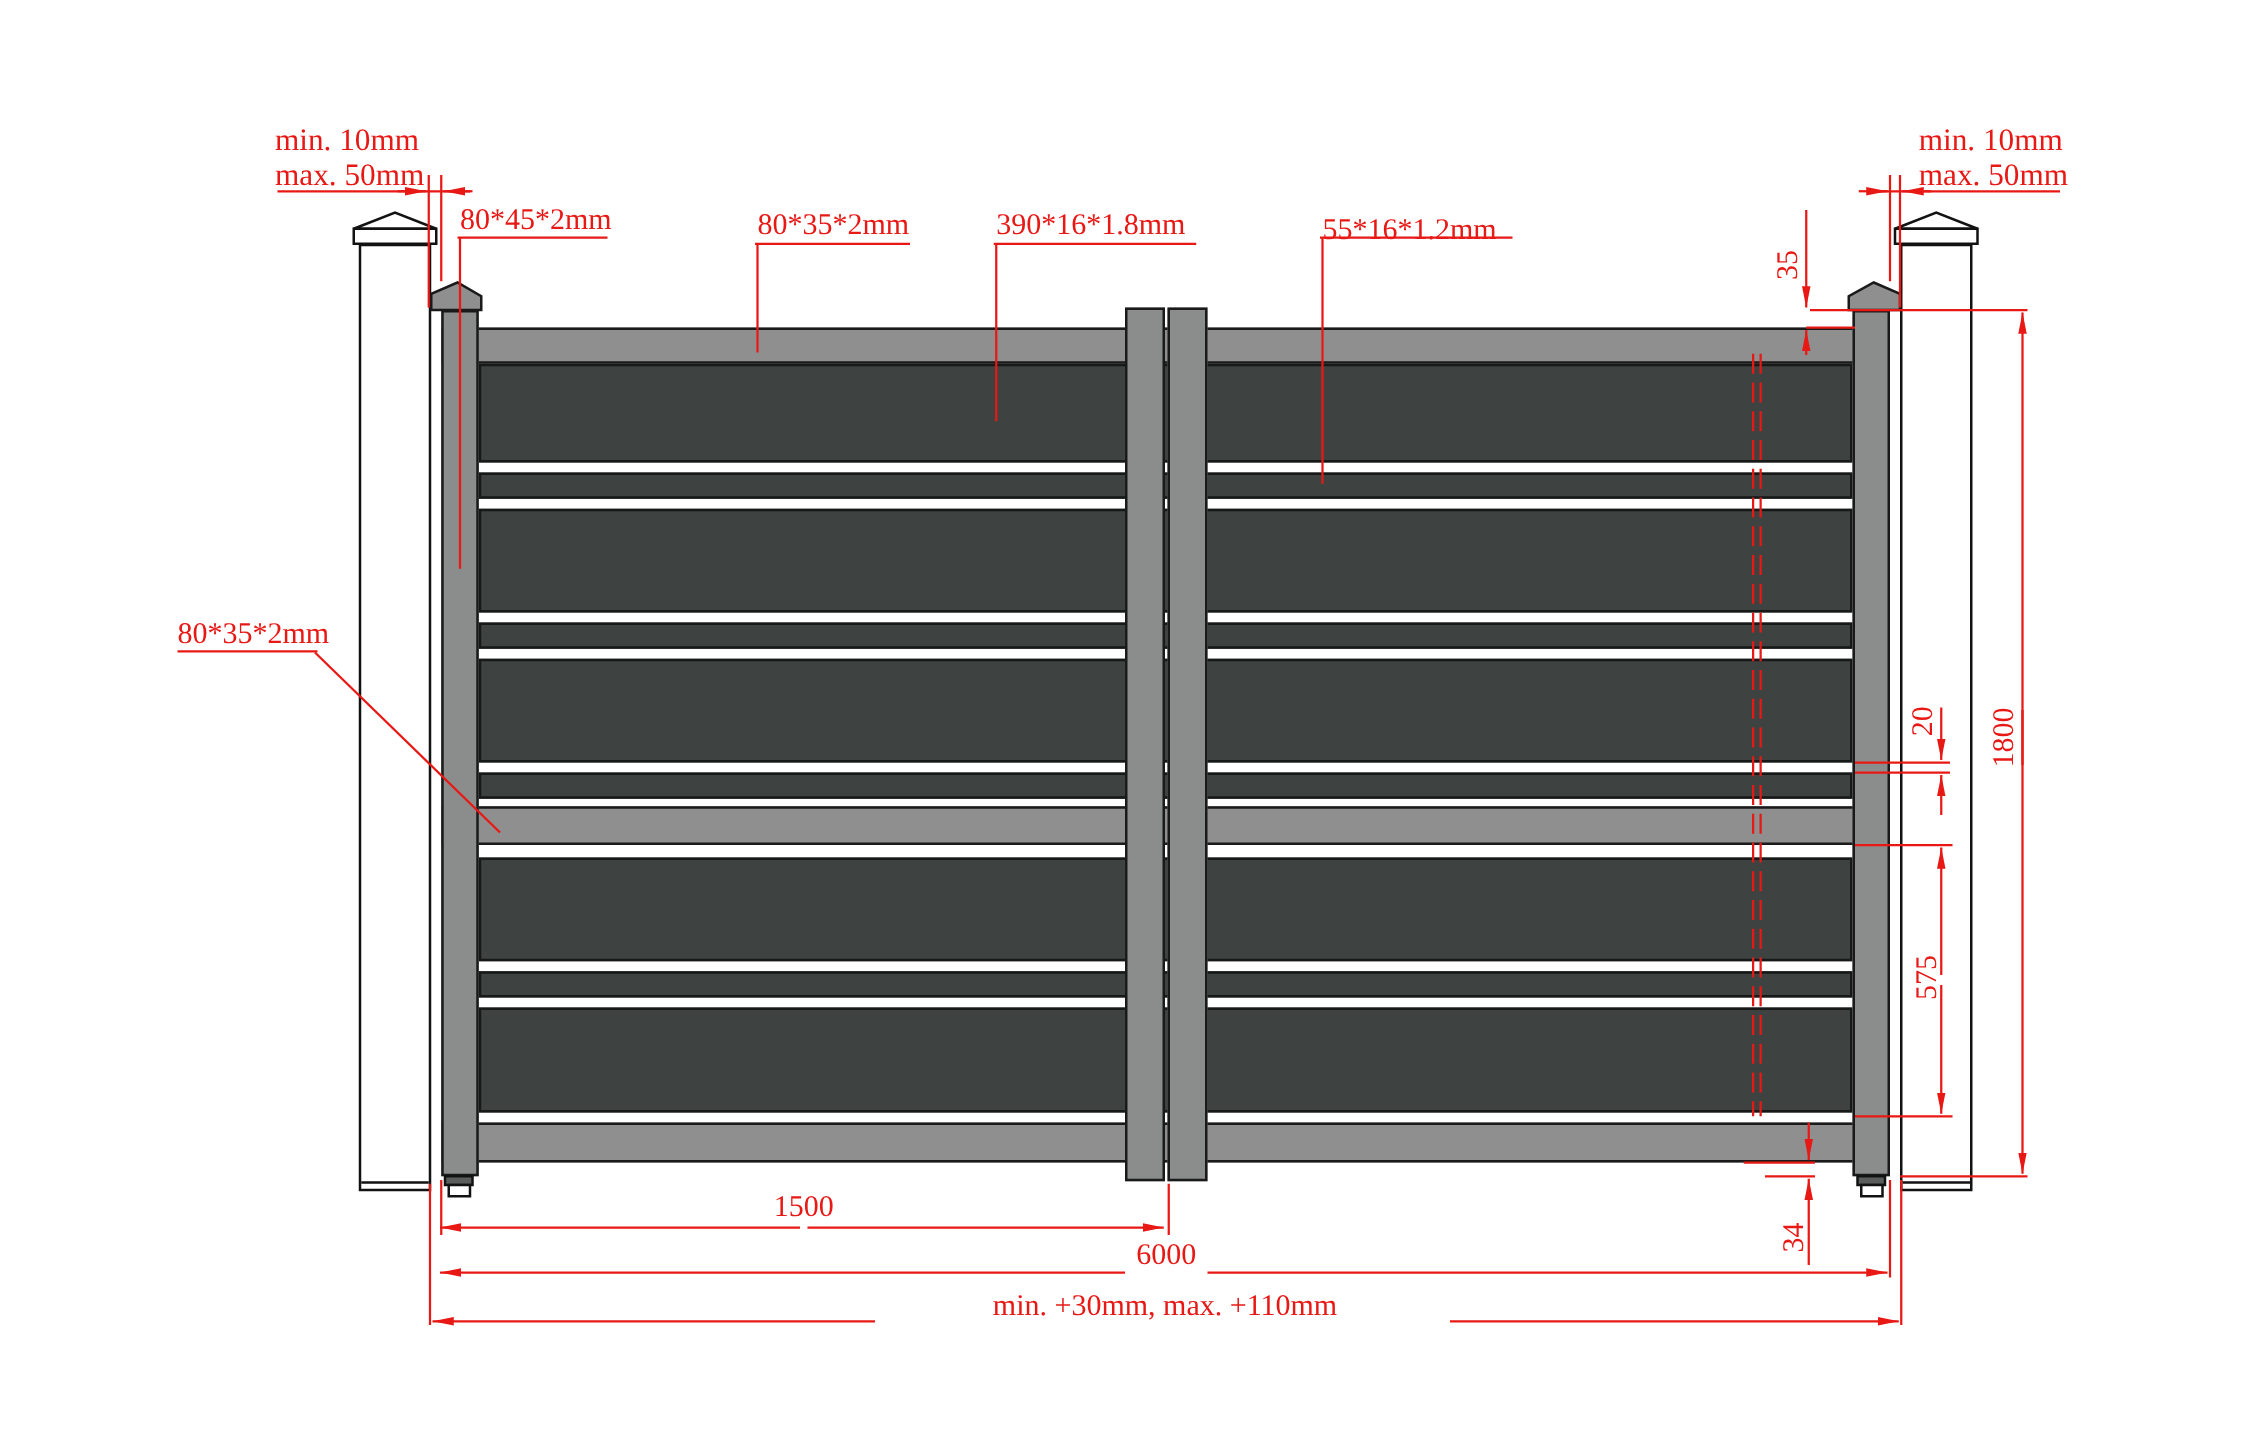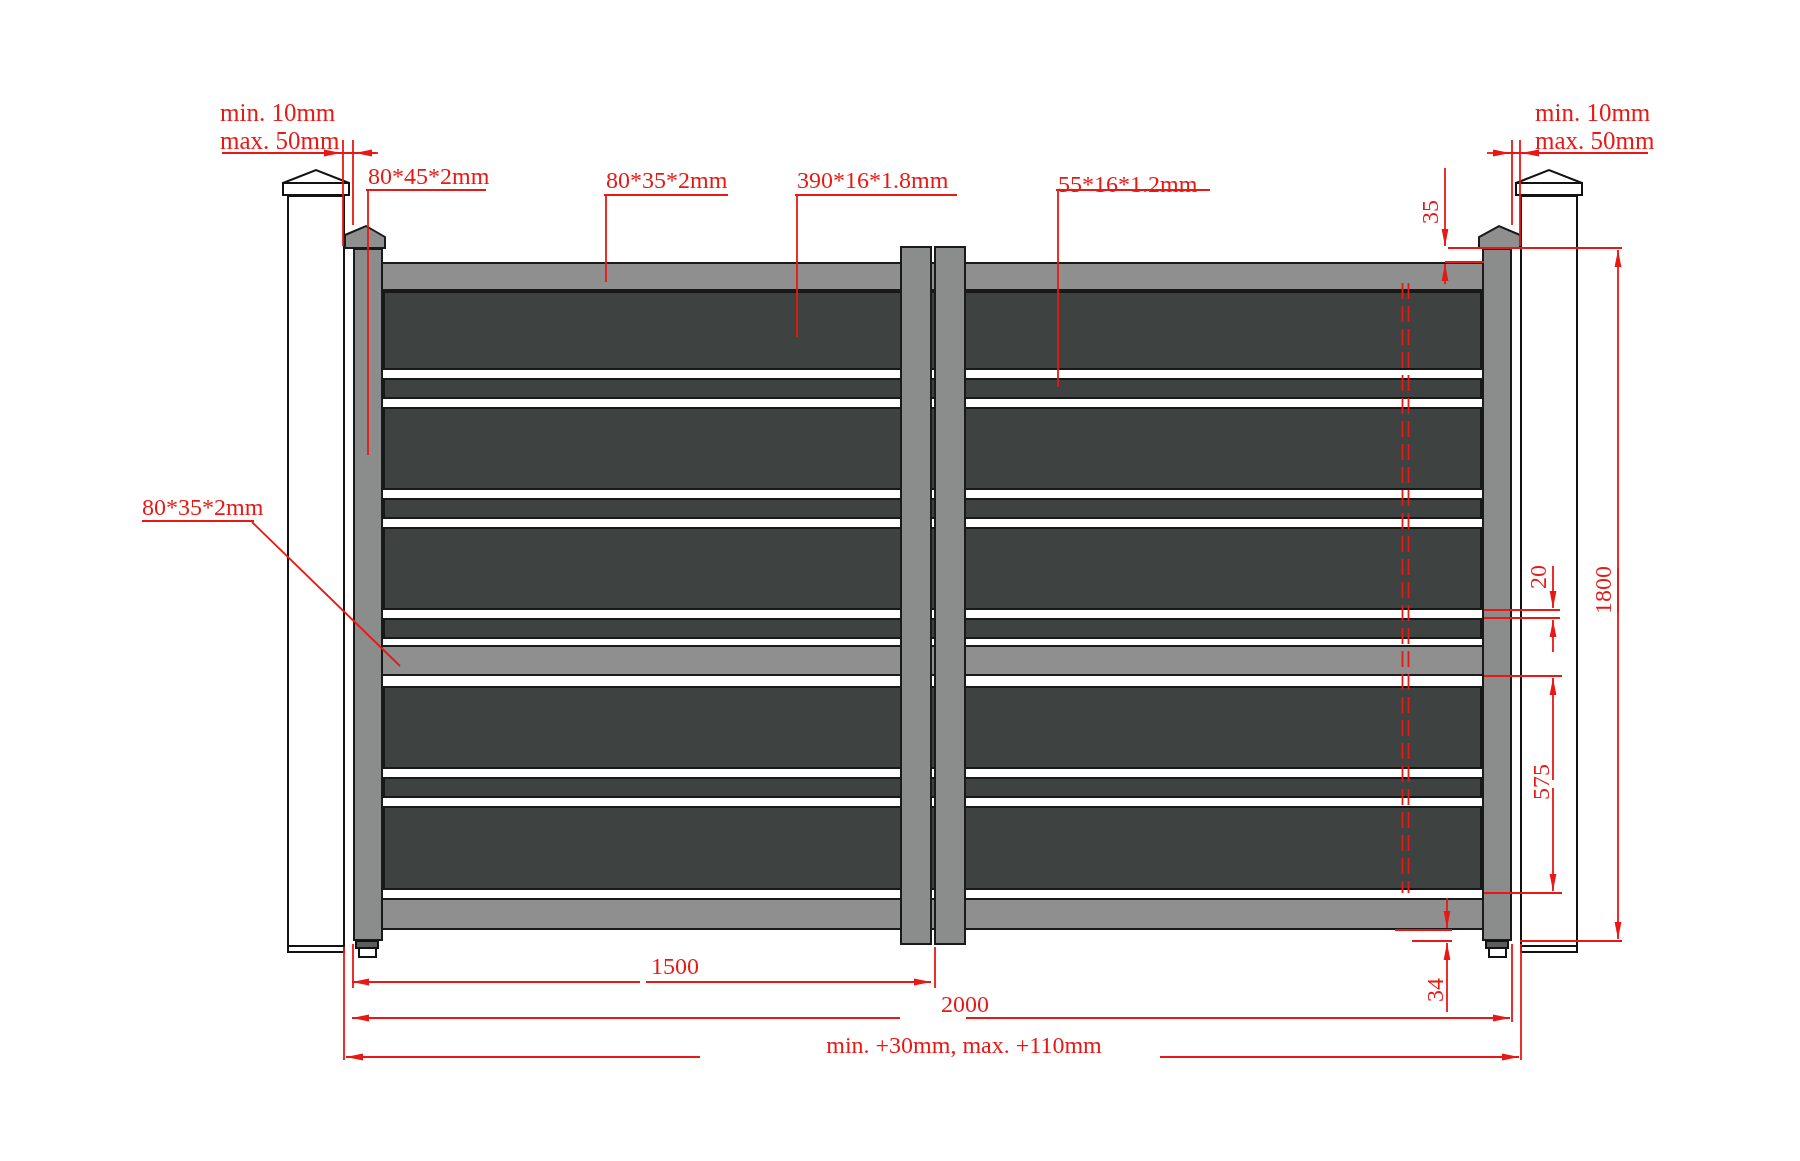--- a/index.html
+++ b/index.html
@@ -8,21 +8,21 @@
   .abs{position:absolute;box-sizing:border-box;}
   
   .rail{background:#8f8f8f;border:2px solid #1a1a1a;}
   .stile{background:#8a8d8c;border:2px solid #1a1a1a;}
   .slat{background:#3e4241;border:2px solid #161918;}
   .post{background:#ffffff;border:2px solid #121212;}
   .post-baseline{position:absolute;left:0;right:0;bottom:4px;height:2px;background:#121212;}
   
   .dim{position:absolute;color:#e81815;font-size:24px;line-height:1.05;white-space:nowrap;}
   .dim.big{font-size:25px;}
-  .ctr{transform:translateX(-50%);margin-left:32px;}
+  .ctr{transform:translateX(-50%);}
   .rot{transform:translate(-50%,-50%) rotate(-90deg);transform-origin:center center;}
   svg{position:absolute;left:0;top:0;pointer-events:none;}
 </style>
 </head>
 <body>
 
 <div id="canvas">
 
   <div class="abs post" style="left:287px;top:195px;width:58px;height:758px;">
     <div class="post-baseline"></div>
@@ -185,21 +185,21 @@
   <div class="dim big" style="left:1535px;top:100px;">min. 10mm</div>
   <div class="dim big" style="left:1535px;top:128px;">max. 50mm</div>
 
   <div class="dim" style="left:368px;top:164px;text-align:right;">80*45*2mm</div>
   <div class="dim" style="left:606px;top:168px;">80*35*2mm</div>
   <div class="dim" style="left:797px;top:168px;">390*16*1.8mm</div>
   <div class="dim" style="left:1058px;top:172px;">55*16*1.2mm</div>
   <div class="dim" style="left:142px;top:495px;">80*35*2mm</div>
 
   <div class="dim ctr" style="left:643px;top:954px;">1500</div>
-  <div class="dim ctr" style="left:933px;top:992px;">2000</div>
+  <div class="dim ctr" style="left:933px;top:992px;">6000</div>
   <div class="dim ctr" style="left:932px;top:1033px;text-align:right;">min. +30mm, max. +110mm</div>
 
   <div class="dim rot" style="left:1431px;top:212px;">35</div>
   <div class="dim rot" style="left:1539px;top:577px;">20</div>
   <div class="dim rot" style="left:1604px;top:590px;">1800</div>
   <div class="dim rot" style="left:1542px;top:782px;">575</div>
   <div class="dim rot" style="left:1436px;top:990px;">34</div>
 
 </div>
 

